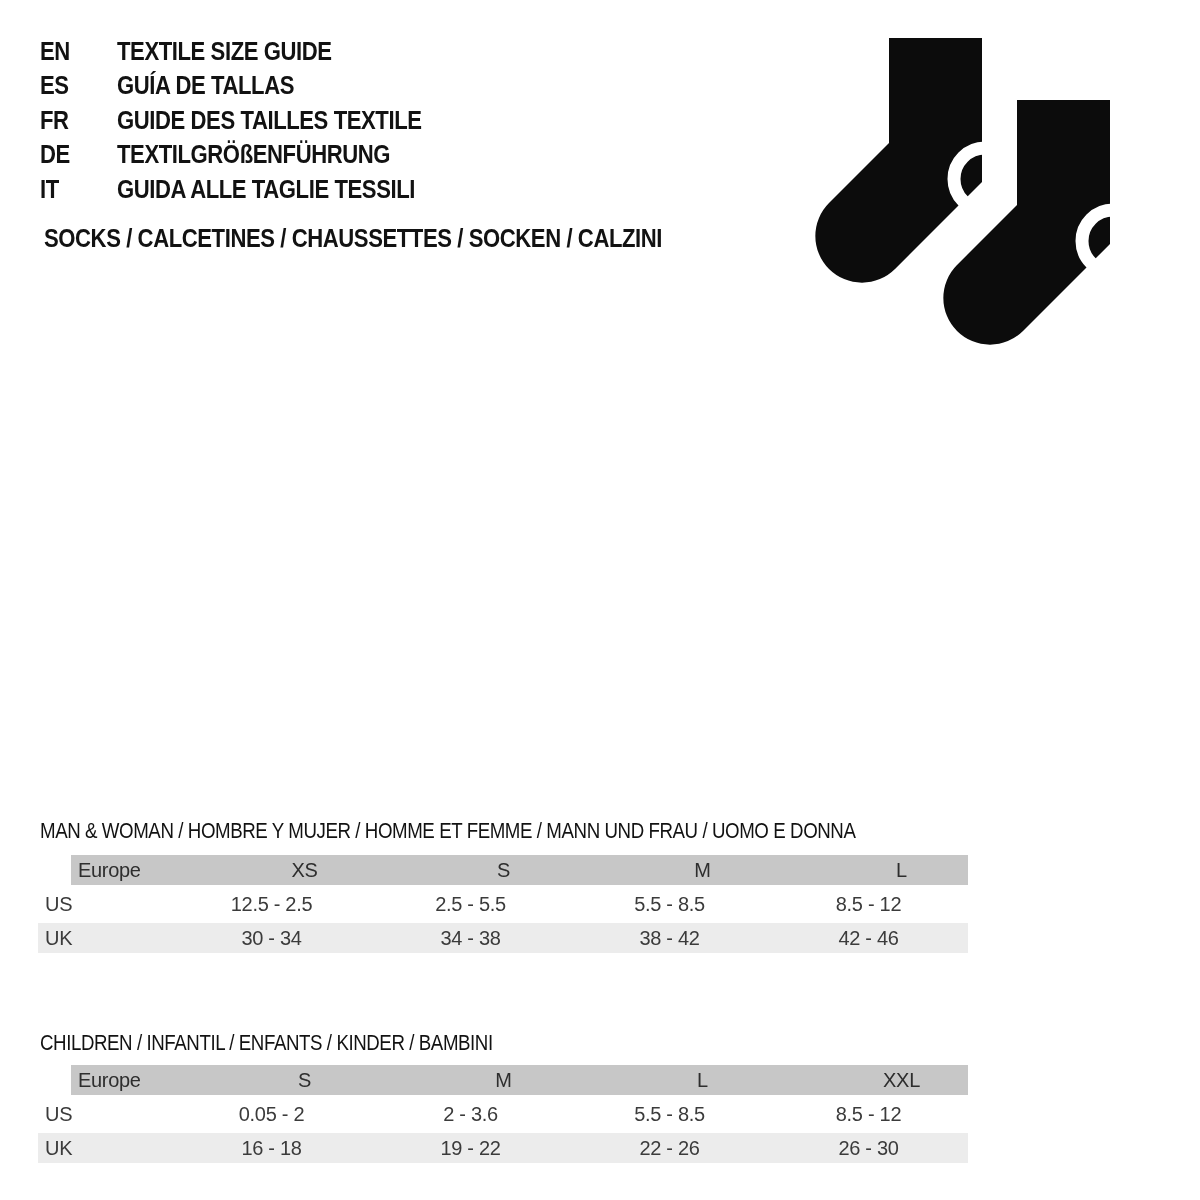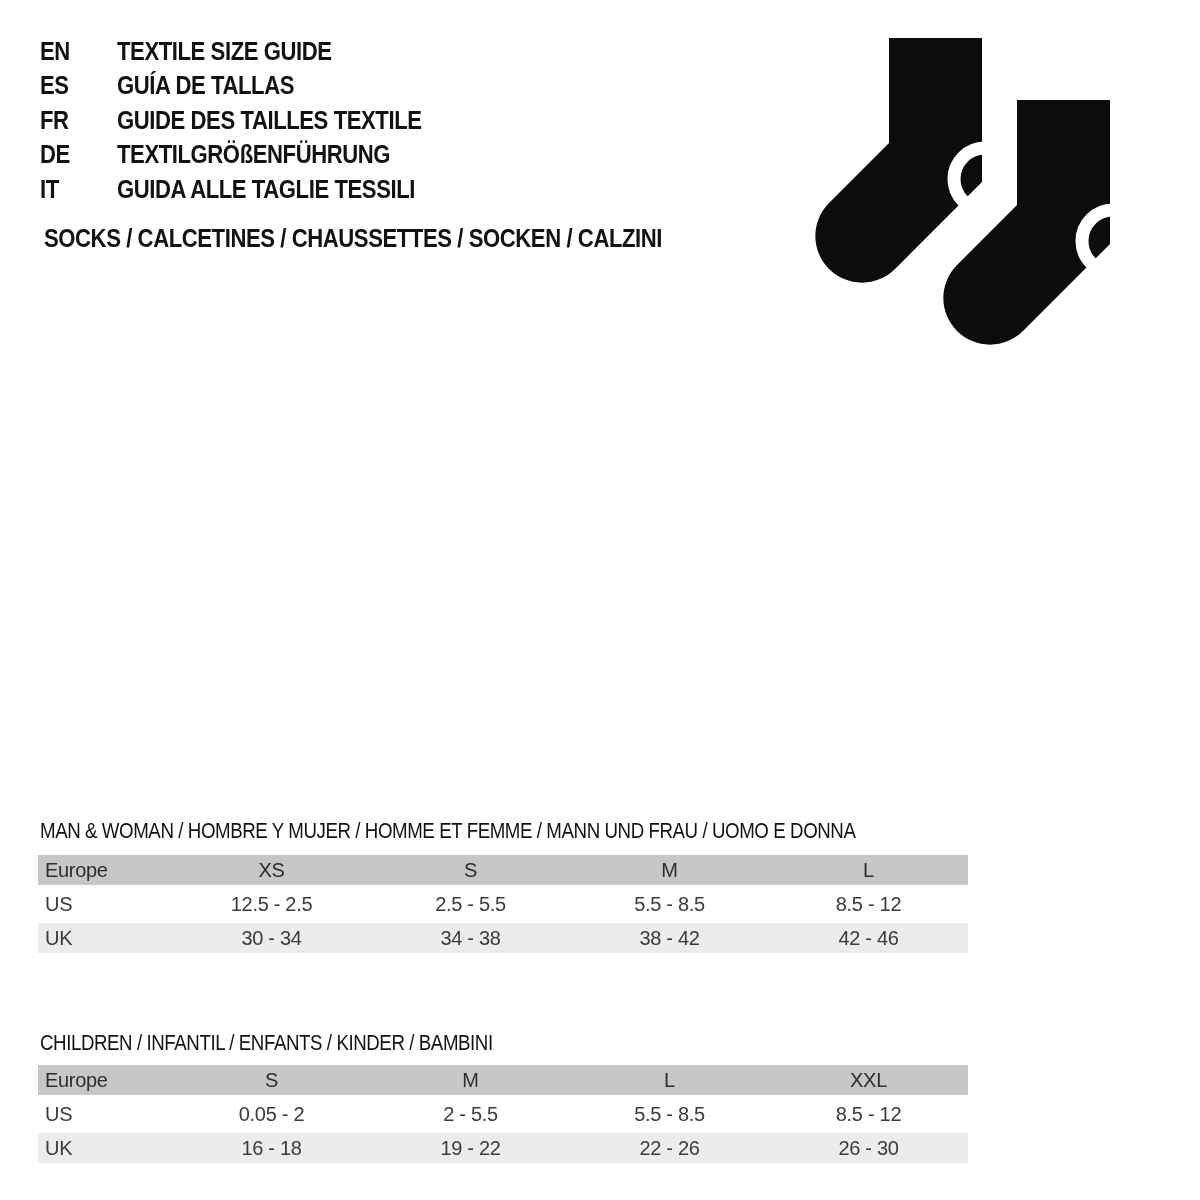--- a/index.html
+++ b/index.html
@@ -43,21 +43,21 @@
   .tbl-title.pos-2 { top: 1028px; }
 
   .tbl { position: absolute; left: 38px; width: 930px; }
   .tbl.pos-1 { top: 855px; }
   .tbl.pos-2 { top: 1065px; }
 
   .trow {
     display: flex; align-items: center; height: 30px; margin-bottom: 4px;
     font-size: 20px; color: #3b3b3b; letter-spacing: -0.3px;
   }
-  .trow.thead { background: #c7c7c7; color: #2e2e2e; }
+  .trow.thead { background: #c7c7c7; color: #2e2e2e; margin-left: 33px; }
   .trow.row-a { background: #ffffff; }
   .trow.row-b { background: #ececec; }
   .c0 { width: 134px; flex: 0 0 134px; padding-left: 7px; text-align: left; }
   .c  { width: 199px; flex: 0 0 199px; text-align: center; }
 </style>
 </head>
 <body>
 
 <div class="page">
 
@@ -133,21 +133,21 @@
     <div class="trow thead">
       <span class="c0">Europe</span>
       <span class="c">S</span>
       <span class="c">M</span>
       <span class="c">L</span>
       <span class="c">XXL</span>
     </div>
     <div class="trow row-a">
       <span class="c0">US</span>
       <span class="c">0.05 - 2</span>
-      <span class="c">2 - 5.5</span>
+      <span class="c">2 - 3.6</span>
       <span class="c">5.5 - 8.5</span>
       <span class="c">8.5 - 12</span>
     </div>
     <div class="trow row-b">
       <span class="c0">UK</span>
       <span class="c">16 - 18</span>
       <span class="c">19 - 22</span>
       <span class="c">22 - 26</span>
       <span class="c">26 - 30</span>
     </div>

